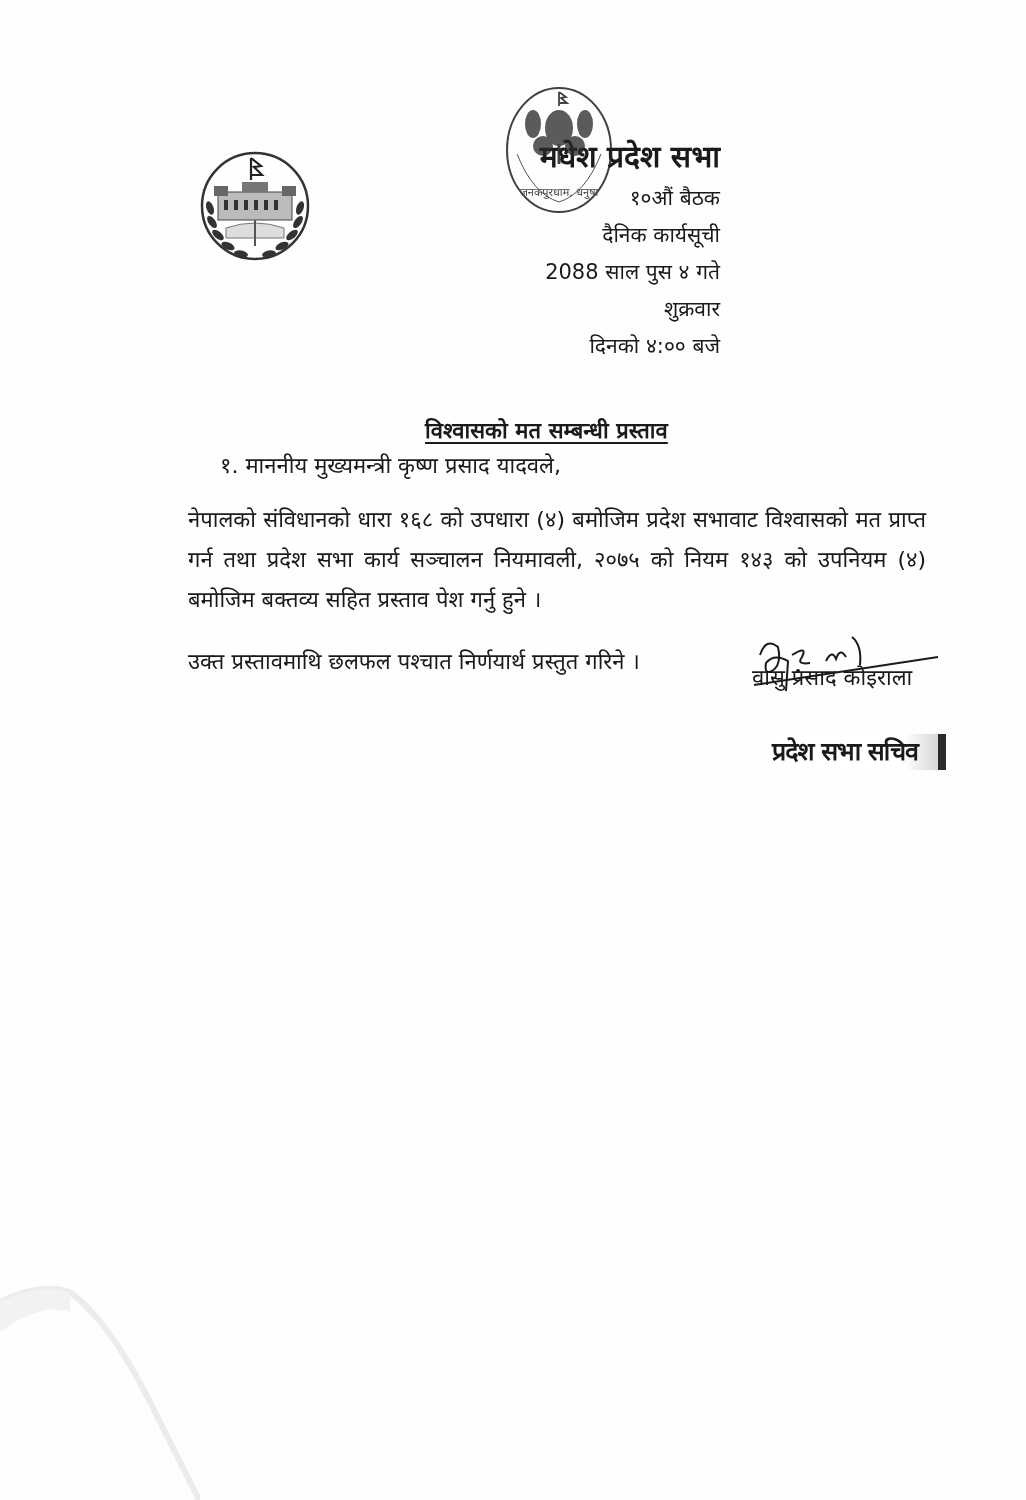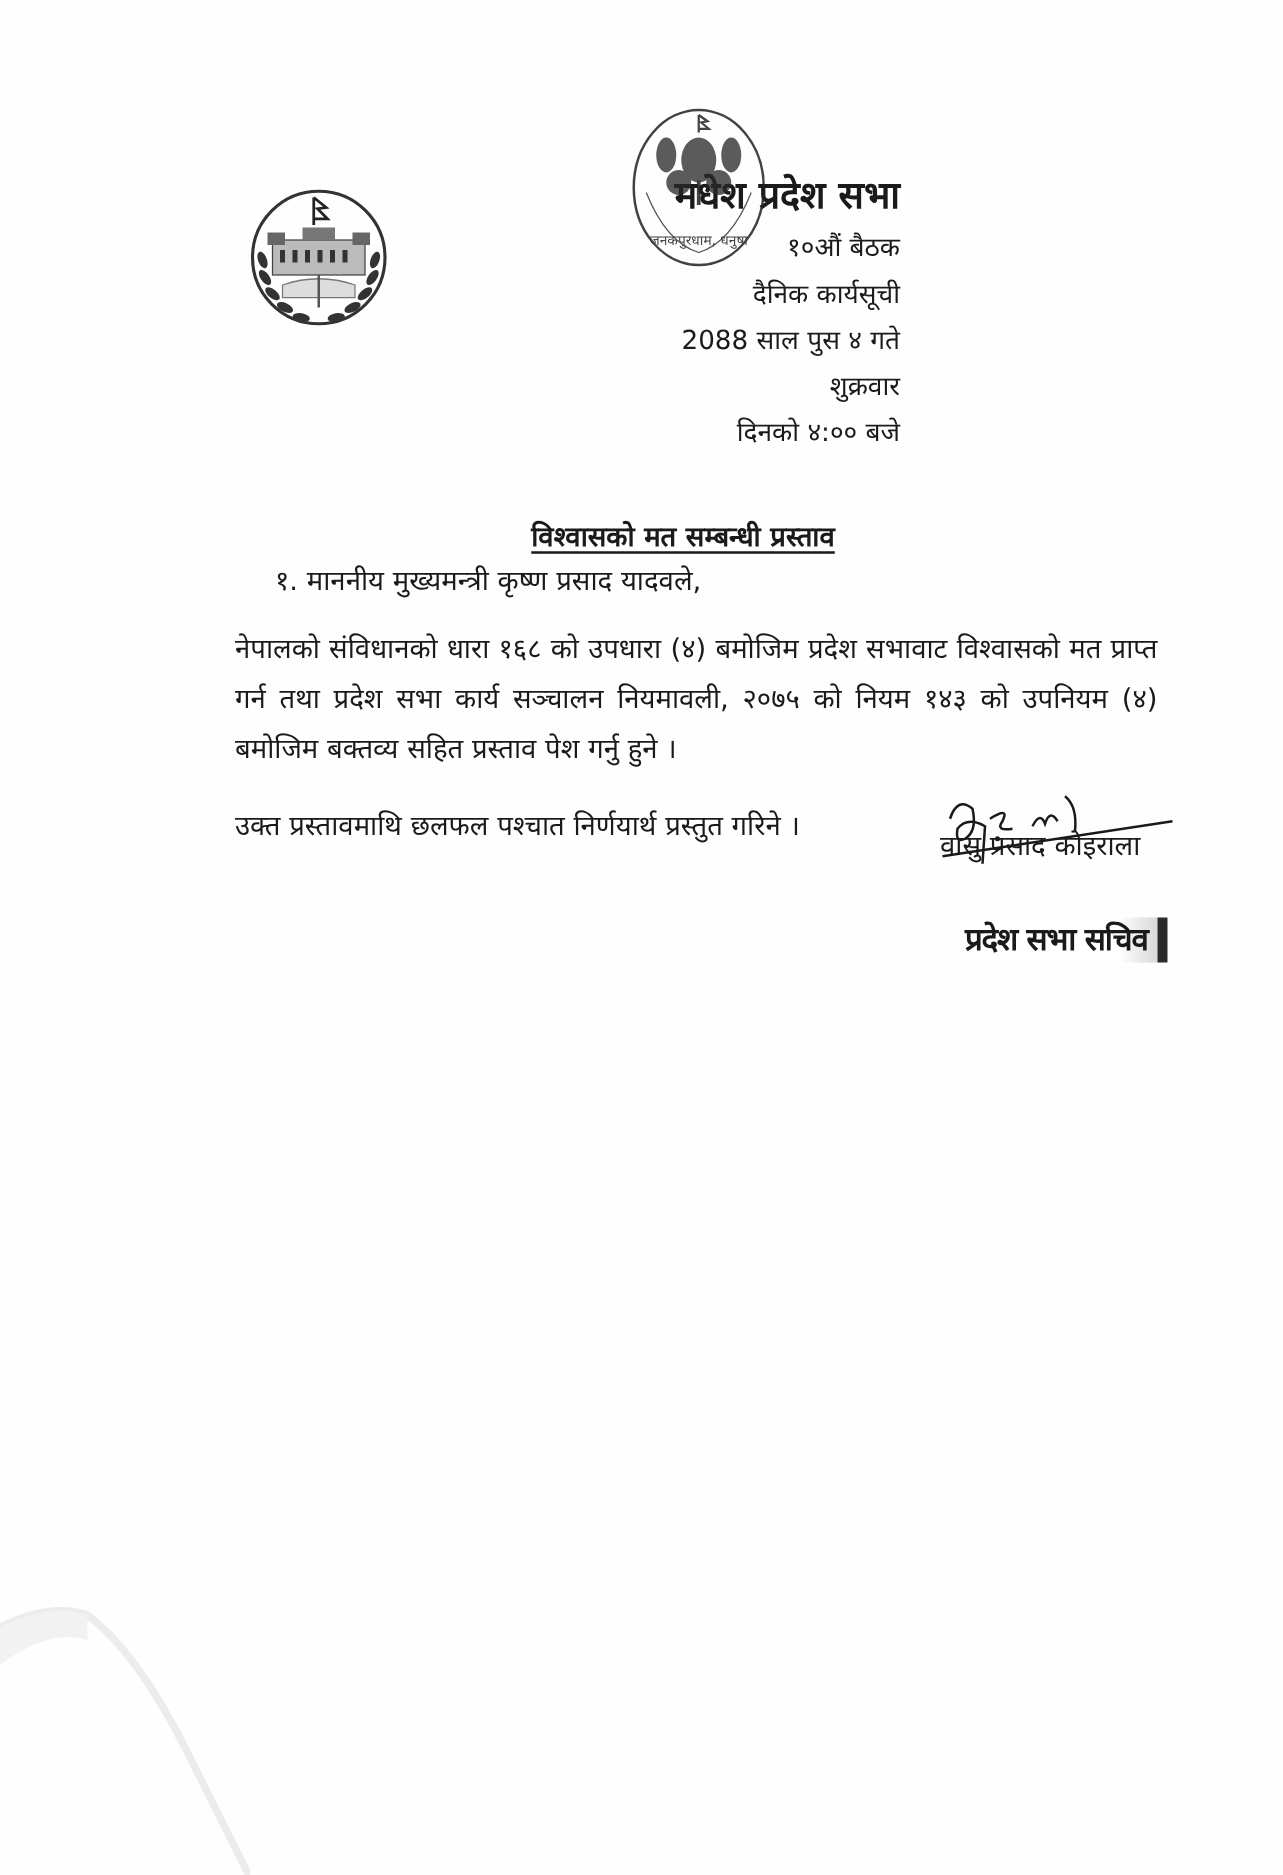--- a/index.html
+++ b/index.html
@@ -114,21 +114,21 @@
       white-space: nowrap;
     }
     .signer-title {
       position: absolute;
       left: 770px;
       top: 734px;
       font-size: 25px;
       font-weight: bold;
       line-height: 36px;
       white-space: nowrap;
-      padding: 0 8px 0 2px;
+      padding: 0 20px 0 2px;
       border-right: 8px solid #2a2a2a;
       background: linear-gradient(90deg, #ffffff 80%, #d8d8d8 100%);
       letter-spacing: -1px;
     }
     .fold-shadow {
       position: absolute;
       left: 0;
       top: 1262px;
       width: 200px;
       height: 240px;

